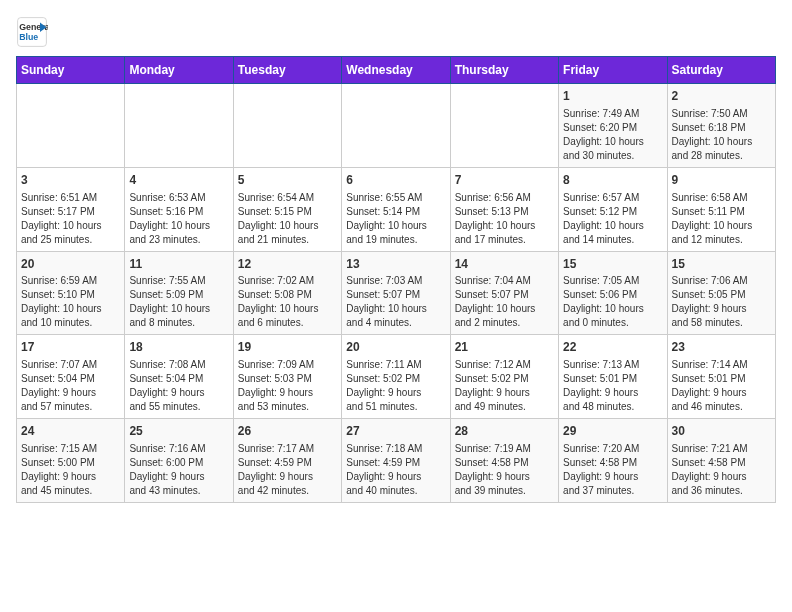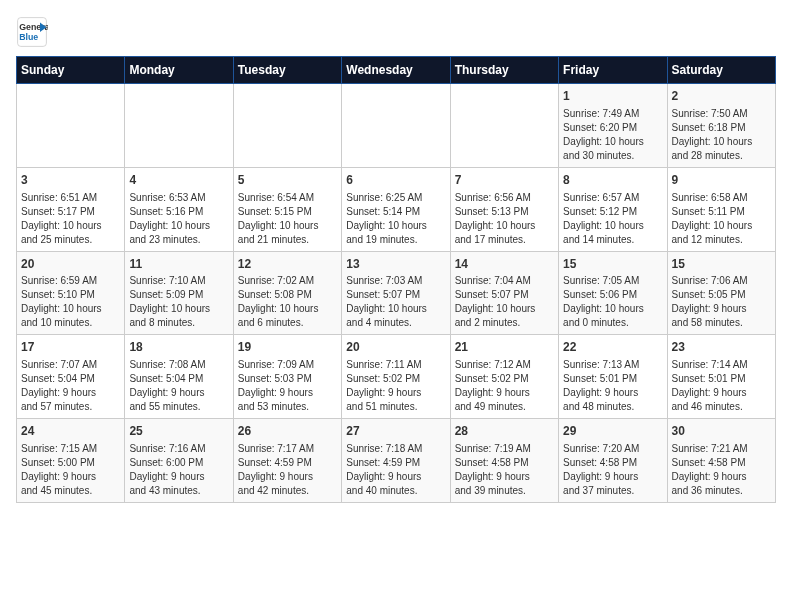--- a/index.html
+++ b/index.html
@@ -38,21 +38,21 @@
       color: #555;
       margin-top: 2px;
     }
     .calendar {
       width: 100%;
       border-collapse: collapse;
       border: 1px solid #ccc;
       font-size: 11px;
     }
     .calendar thead tr th {
-      background: #0f172a;
+      background: #6d28d9;
       color: #fff;
       padding: 6px 4px;
       text-align: left;
       font-size: 12px;
       border: 1px solid #1e5499;
     }
     .calendar tbody tr td {
       vertical-align: top;
       padding: 4px;
       border: 1px solid #ccc;
@@ -148,21 +148,21 @@
         </td>
         <td>
           <span class="day-num">5</span>
           <div class="day-info" style="white-space: pre-line;">Sunrise: 6:54 AM
 Sunset: 5:15 PM
 Daylight: 10 hours
 and 21 minutes.</div>
         </td>
         <td>
           <span class="day-num">6</span>
-          <div class="day-info" style="white-space: pre-line;">Sunrise: 6:25 AM
+          <div class="day-info" style="white-space: pre-line;">Sunrise: 6:55 AM
 Sunset: 5:14 PM
 Daylight: 10 hours
 and 19 minutes.</div>
         </td>
         <td>
           <span class="day-num">7</span>
           <div class="day-info" style="white-space: pre-line;">Sunrise: 6:56 AM
 Sunset: 5:13 PM
 Daylight: 10 hours
 and 17 minutes.</div>
@@ -185,21 +185,21 @@
       <tr>
         <td>
           <span class="day-num">20</span>
           <div class="day-info" style="white-space: pre-line;">Sunrise: 6:59 AM
 Sunset: 5:10 PM
 Daylight: 10 hours
 and 10 minutes.</div>
         </td>
         <td>
           <span class="day-num">11</span>
-          <div class="day-info" style="white-space: pre-line;">Sunrise: 7:10 AM
+          <div class="day-info" style="white-space: pre-line;">Sunrise: 7:55 AM
 Sunset: 5:09 PM
 Daylight: 10 hours
 and 8 minutes.</div>
         </td>
         <td>
           <span class="day-num">12</span>
           <div class="day-info" style="white-space: pre-line;">Sunrise: 7:02 AM
 Sunset: 5:08 PM
 Daylight: 10 hours
 and 6 minutes.</div>

